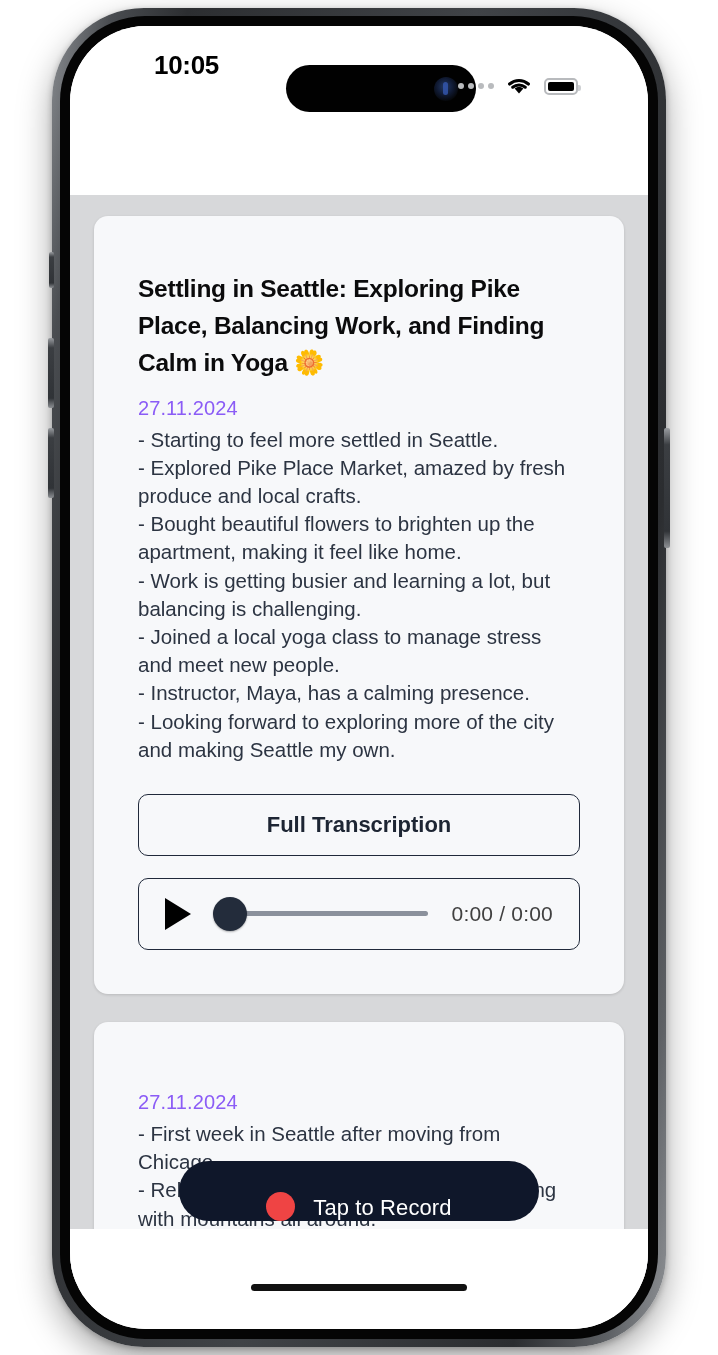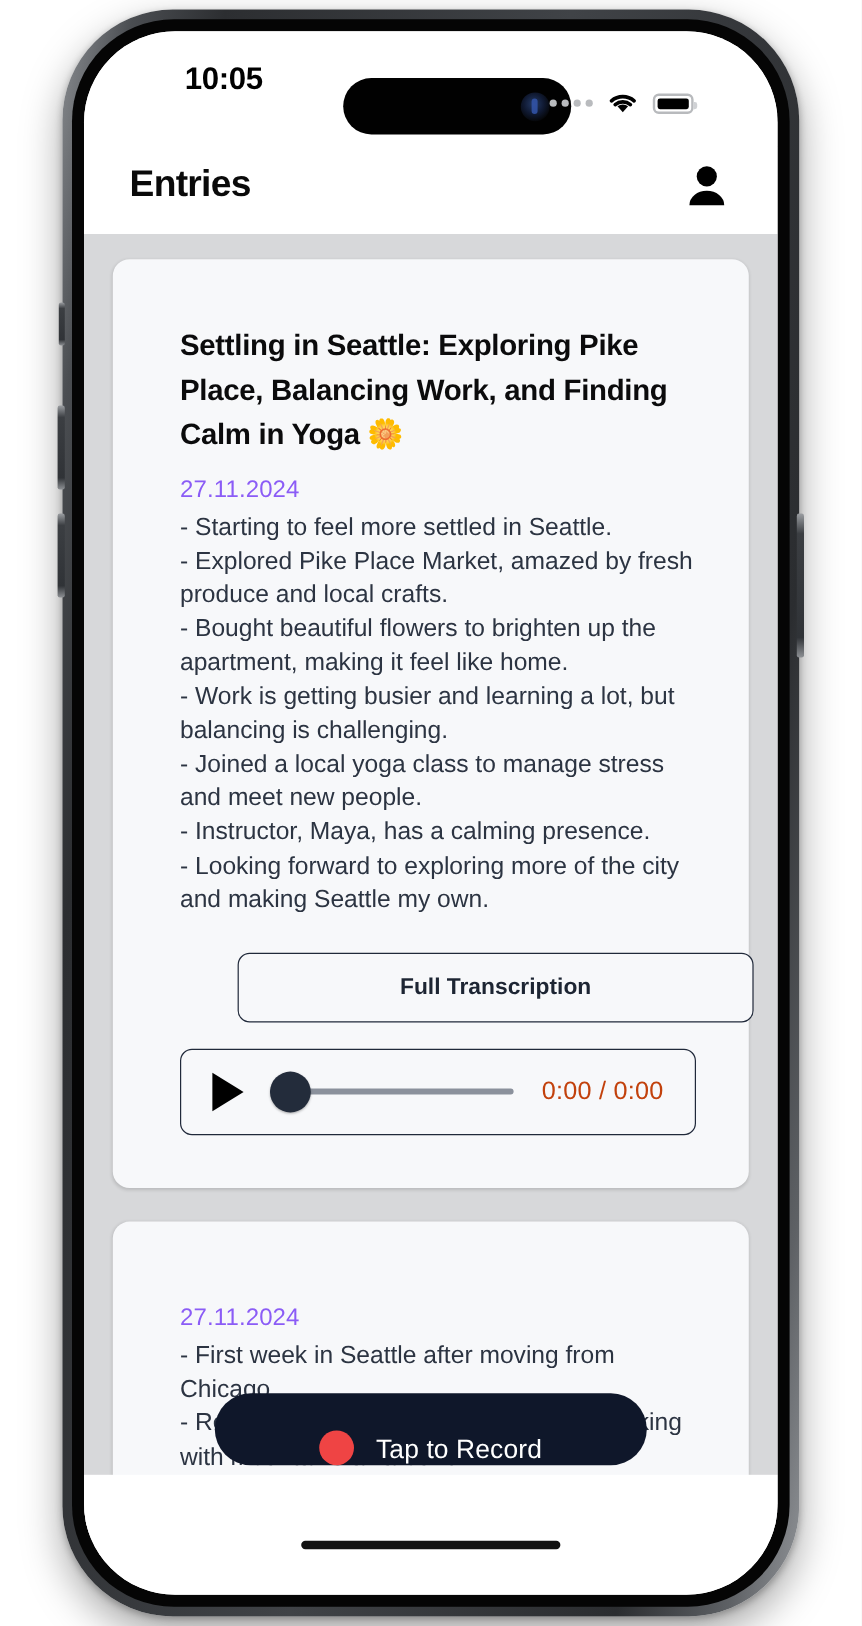--- a/index.html
+++ b/index.html
@@ -174,21 +174,21 @@
     height: 1086px;
     background: #d7d8da;
     overflow: hidden;
   }
 
   .entry-card {
     position: relative;
     margin: 0 24px 28px 24px;
     background: #f7f8fa;
     border-radius: 14px;
-    padding: 54px 44px 44px 56px;
+    padding: 54px 44px 44px 44px;
     box-shadow: 0 1px 3px rgba(0,0,0,0.14);
   }
   .entry-card:first-child { margin-top: 21px; }
 
   .entry-title {
     font-size: 24.5px;
     font-weight: bold;
     line-height: 1.52;
     letter-spacing: -0.25px;
     color: #0b0b0c;
@@ -209,25 +209,24 @@
 
   .transcription-button {
     display: block;
     width: 100%;
     margin-top: 30px;
     padding: 17px 0;
     background: #f7f8fa;
     border: 1.4px solid #20293a;
     border-radius: 10px;
     font-family: "Liberation Sans", sans-serif;
-    font-size: 19px;
+    font-size: 22px;
     font-weight: bold;
     color: #1d2533;
     cursor: pointer;
-    margin-left: 48px;
   }
 
   .audio-player {
     display: flex;
     align-items: center;
     margin-top: 22px;
     padding: 18px 26px;
     border: 1.4px solid #20293a;
     border-radius: 10px;
     background: #f7f8fa;
@@ -260,21 +259,21 @@
     left: 0;
     width: 34px; height: 34px;
     border-radius: 50%;
     background: #232c3b;
     box-shadow: 0 1px 2px rgba(0,0,0,0.3);
   }
   .audio-time {
     flex: 0 0 auto;
     margin-left: 24px;
     font-size: 21px;
-    color: #c2410c;
+    color: #404040;
     letter-spacing: 0.2px;
   }
 
   
   #record-button {
     position: absolute;
     left: 50%;
     transform: translateX(-50%);
     bottom: 108px;
     display: flex;
@@ -353,29 +352,20 @@
             <path d="M4.6 8.0 a14.4 14.4 0 0 1 18.8 0" stroke="#000" stroke-width="3.1" fill="none" stroke-linecap="round"></path>
             <path d="M7.7 11.2 a10 10 0 0 1 12.6 0" stroke="#000" stroke-width="3.1" fill="none" stroke-linecap="round"></path>
           </svg>
           <div id="battery-shell">
             <div id="battery-fill"></div>
             <div id="battery-cap"></div>
           </div>
         </div>
       </div>
 
-      <div id="nav-bar">
-        <div id="page-title">Entries</div>
-        <div id="profile-button">
-          <svg width="42" height="42" viewBox="0 0 42 42">
-            <circle cx="21" cy="13" r="8.4" fill="#000"></circle>
-            <path d="M6.5 37 a14.5 12 0 0 1 29 0 Z" fill="#000"></path>
-          </svg>
-        </div>
-      </div>
 
       <div id="entries-scroll">
 
         <div class="entry-card">
           <div class="entry-title">Settling in Seattle: Exploring Pike Place, Balancing Work, and Finding Calm in Yoga 🌼</div>
           <div class="entry-date">27.11.2024</div>
           <div class="entry-body">- Starting to feel more settled in Seattle.
 - Explored Pike Place Market, amazed by fresh produce and local crafts.
 - Bought beautiful flowers to brighten up the apartment, making it feel like home.
 - Work is getting busier and learning a lot, but balancing is challenging.

